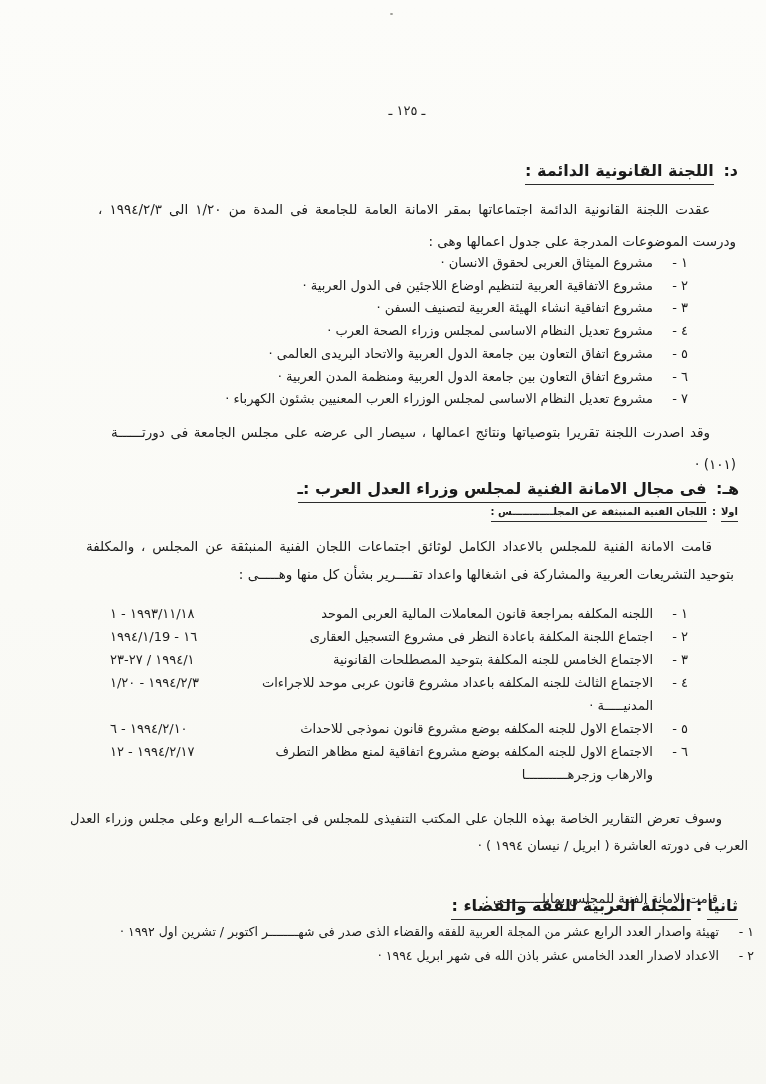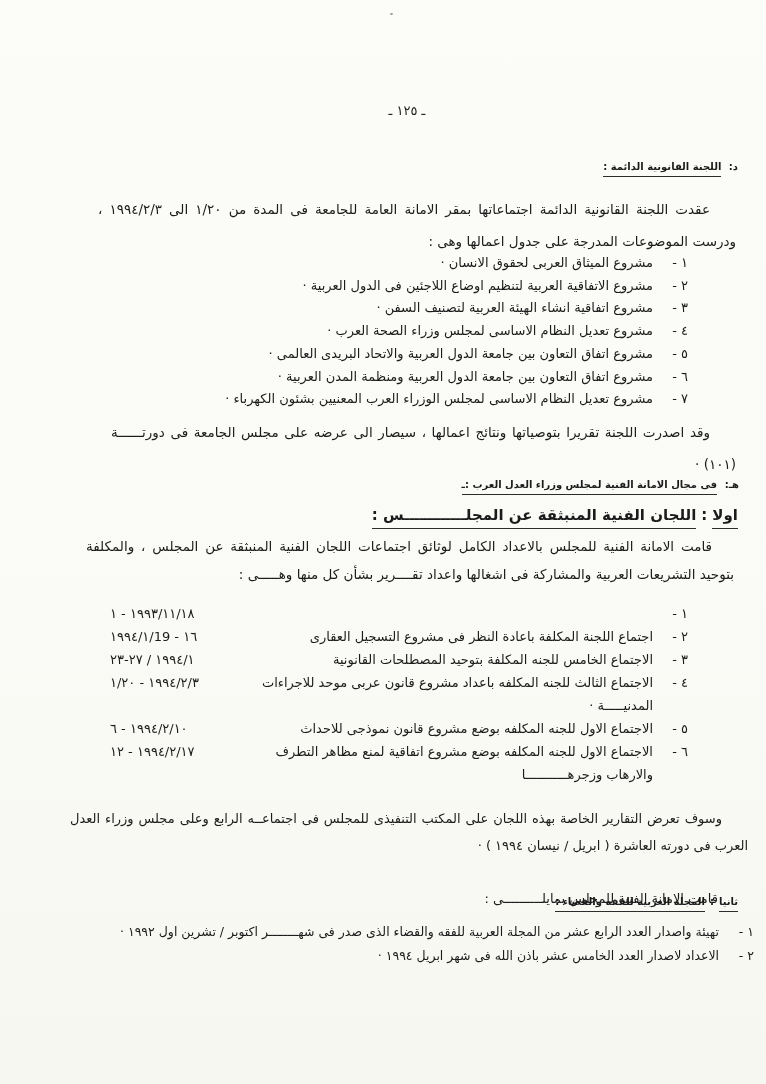--- a/index.html
+++ b/index.html
@@ -10,35 +10,35 @@
     background:linear-gradient(180deg,#fcfcf9 0%,#fafaf6 55%,#f7f7f2 100%);
     font-family:"DejaVu Sans",sans-serif;
     color:#1b1b1b;
     direction:rtl;
     overflow:hidden;
     padding-left:48px;
   }
   .blk{position:absolute;}
   .speck{top:13px;left:390px;width:3px;height:2px;background:#9a9a94;border-radius:50%;}
   .pageno{top:103px;left:0;right:0;text-align:center;font-size:13px;letter-spacing:3px;color:#222;}
-  .head{font-size:10px;font-weight:bold;white-space:nowrap;}
+  .head{font-size:16px;font-weight:bold;white-space:nowrap;}
   .pfx{margin-left:4px;}
   .sep{margin:0 5px;}
   .ul{border-bottom:1.5px solid #2c2c2c;padding-bottom:4px;}
   .para{margin:0;font-size:13.5px;text-align:justify;}
   .p1{top:193px;right:78px;left:98px;line-height:32px;text-indent:26px;}
   .p2{top:416px;right:78px;left:111px;line-height:32px;text-indent:26px;}
   .p3{top:533px;right:80px;left:86px;line-height:27.5px;text-indent:22px;}
   .p4{top:805px;right:66px;left:70px;line-height:27px;text-indent:26px;font-size:13px;}
   .d-head{top:161px;right:76px;}
   .dlist{top:252px;right:126px;left:110px;font-size:13px;line-height:22.7px;}
   .row{display:flex;gap:9px;}
   .num{white-space:nowrap;min-width:26px;}
   .h-head{top:479px;right:75px;}
-  .h-sub{top:506px;right:76px;font-size:15px;font-weight:bold;white-space:nowrap;}
+  .h-sub{top:506px;right:76px;font-size:10px;font-weight:bold;white-space:nowrap;}
   .hlist{top:602px;right:126px;left:96px;font-size:13px;line-height:23px;}
   .hrow{position:relative;display:flex;gap:9px;padding-left:150px;}
   .date{
     position:absolute;left:14px;top:0;
     direction:ltr;unicode-bidi:isolate;
     white-space:nowrap;font-size:13px;
   }
   .s2-head{top:860px;right:76px;margin-top:36px;}
   .s2-intro{top:891px;right:96px;margin:0;font-size:13px;}
   .s2list{top:920px;right:60px;left:70px;font-size:12.5px;line-height:23.5px;}
@@ -99,20 +99,21 @@
 
   <div class="blk h-sub">
     <span class="ul">اولا</span><span class="sep">:</span><span class="ul">اللجان الفنية المنبثقة عن المجلــــــــــــس :</span>
   </div>
 
   <p class="blk para p3">قامت الامانة الفنية للمجلس بالاعداد الكامل لوثائق اجتماعات اللجان الفنية المنبثقة عن المجلس ، والمكلفة بتوحيد التشريعات العربية والمشاركة فى اشغالها واعداد تقــــرير بشأن كل منها وهـــــى :</p>
 
   <div class="blk hlist">
     <div class="hrow">
         <span class="num">١ -</span>
+        <span class="txt">اللجنه المكلفه بمراجعة قانون المعاملات المالية العربى الموحد</span>
         <span class="date">١٩٩٣/١١/١٨ - ١</span>
       </div>
     <div class="hrow">
         <span class="num">٢ -</span>
         <span class="txt">اجتماع اللجنة المكلفة باعادة النظر فى مشروع التسجيل العقارى</span>
         <span class="date">١٩٩٤/١/19 - ١٦</span>
       </div>
     <div class="hrow">
         <span class="num">٣ -</span>
         <span class="txt">الاجتماع الخامس للجنه المكلفة بتوحيد المصطلحات القانونية</span>

